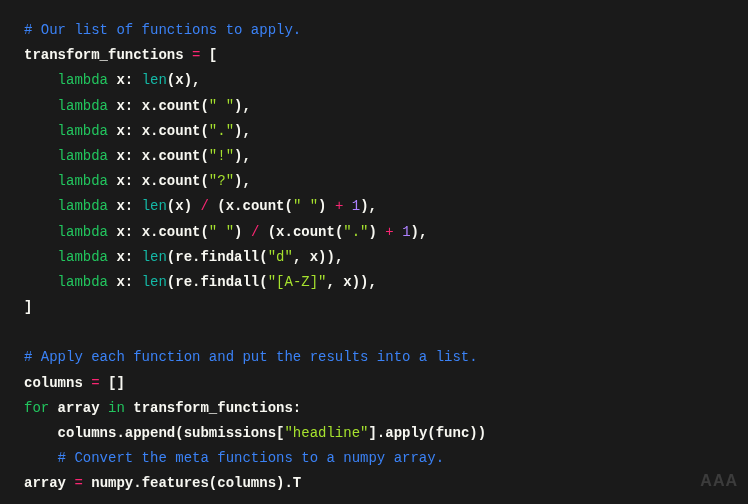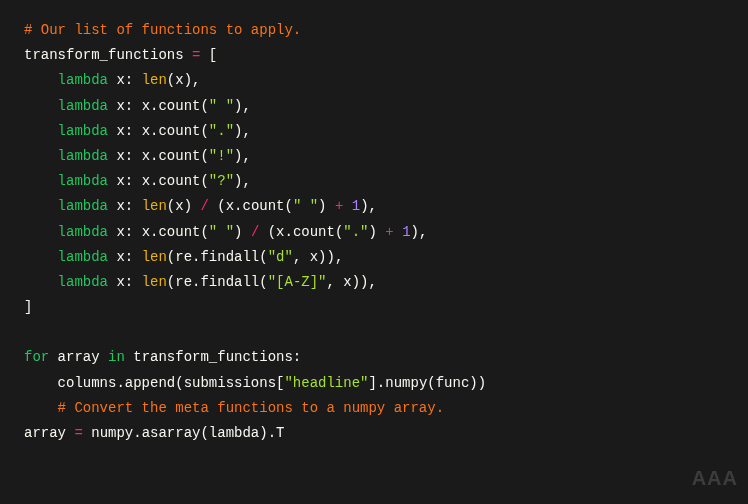--- a/index.html
+++ b/index.html
@@ -16,33 +16,33 @@
     padding: 18px 24px;
     width: 748px;
     height: 504px;
     box-sizing: border-box;
     position: relative;
     overflow: hidden;
   }
   .line {
     white-space: pre;
   }
-  .comment { color: #f97316; }
+  .comment { color: #3b82f6; }
   .keyword { color: #22c55e; }
-  .builtin { color: #eab308; font-family: Liberation Mono, monospace; }
+  .builtin { color: #14b8a6; font-family: Liberation Mono, monospace; }
   .string { color: #a6e22e; }
   .number { color: #ae81ff; }
   .operator { color: #f92672; }
-  .plain { color: #f8f8f2; }
+  .plain { color: #f8f8f2; font-weight: bold; }
   .watermark {
     position: absolute;
     right: 10px;
     bottom: 8px;
     color: rgba(255,255,255,0.15);
-    font-size: 20px;
+    font-size: 16px;
     font-weight: bold;
     font-family: sans-serif;
     letter-spacing: 1px;
   }
 </style>
 </head>
 <body>
 
 <div class="code-block">
   <div id="code-container">
@@ -52,19 +52,21 @@
       <div class="line"><span class="plain">    </span><span class="keyword">lambda</span><span class="plain"> x: x.count(</span><span class="string">" "</span><span class="plain">),</span></div>
       <div class="line"><span class="plain">    </span><span class="keyword">lambda</span><span class="plain"> x: x.count(</span><span class="string">"."</span><span class="plain">),</span></div>
       <div class="line"><span class="plain">    </span><span class="keyword">lambda</span><span class="plain"> x: x.count(</span><span class="string">"!"</span><span class="plain">),</span></div>
       <div class="line"><span class="plain">    </span><span class="keyword">lambda</span><span class="plain"> x: x.count(</span><span class="string">"?"</span><span class="plain">),</span></div>
       <div class="line"><span class="plain">    </span><span class="keyword">lambda</span><span class="plain"> x: </span><span class="builtin">len</span><span class="plain">(x) </span><span class="operator">/</span><span class="plain"> (x.count(</span><span class="string">" "</span><span class="plain">) </span><span class="operator">+</span><span class="plain"> </span><span class="number">1</span><span class="plain">),</span></div>
       <div class="line"><span class="plain">    </span><span class="keyword">lambda</span><span class="plain"> x: x.count(</span><span class="string">" "</span><span class="plain">) </span><span class="operator">/</span><span class="plain"> (x.count(</span><span class="string">"."</span><span class="plain">) </span><span class="operator">+</span><span class="plain"> </span><span class="number">1</span><span class="plain">),</span></div>
       <div class="line"><span class="plain">    </span><span class="keyword">lambda</span><span class="plain"> x: </span><span class="builtin">len</span><span class="plain">(re.findall(</span><span class="string">"d"</span><span class="plain">, x)),</span></div>
       <div class="line"><span class="plain">    </span><span class="keyword">lambda</span><span class="plain"> x: </span><span class="builtin">len</span><span class="plain">(re.findall(</span><span class="string">"[A-Z]"</span><span class="plain">, x)),</span></div>
       <div class="line"><span class="plain">]</span></div>
       <div class="line">&nbsp;</div>
+      <div class="line"><span class="comment"># Apply each function and put the results into a list.</span></div>
+      <div class="line"><span class="plain">columns </span><span class="operator">=</span><span class="plain"> []</span></div>
       <div class="line"><span class="keyword">for</span><span class="plain"> array </span><span class="keyword">in</span><span class="plain"> transform_functions:</span></div>
-      <div class="line"><span class="plain">    columns.append(submissions[</span><span class="string">"headline"</span><span class="plain">].numpy(func))</span></div>
+      <div class="line"><span class="plain">    columns.append(submissions[</span><span class="string">"headline"</span><span class="plain">].apply(func))</span></div>
       <div class="line"><span class="comment">    # Convert the meta functions to a numpy array.</span></div>
-      <div class="line"><span class="plain">array </span><span class="operator">=</span><span class="plain"> numpy.asarray(lambda).T</span></div>
+      <div class="line"><span class="plain">array </span><span class="operator">=</span><span class="plain"> numpy.features(columns).T</span></div>
     </div>
   <div class="watermark">AAA</div>
 </div>
 
 </body></html>

